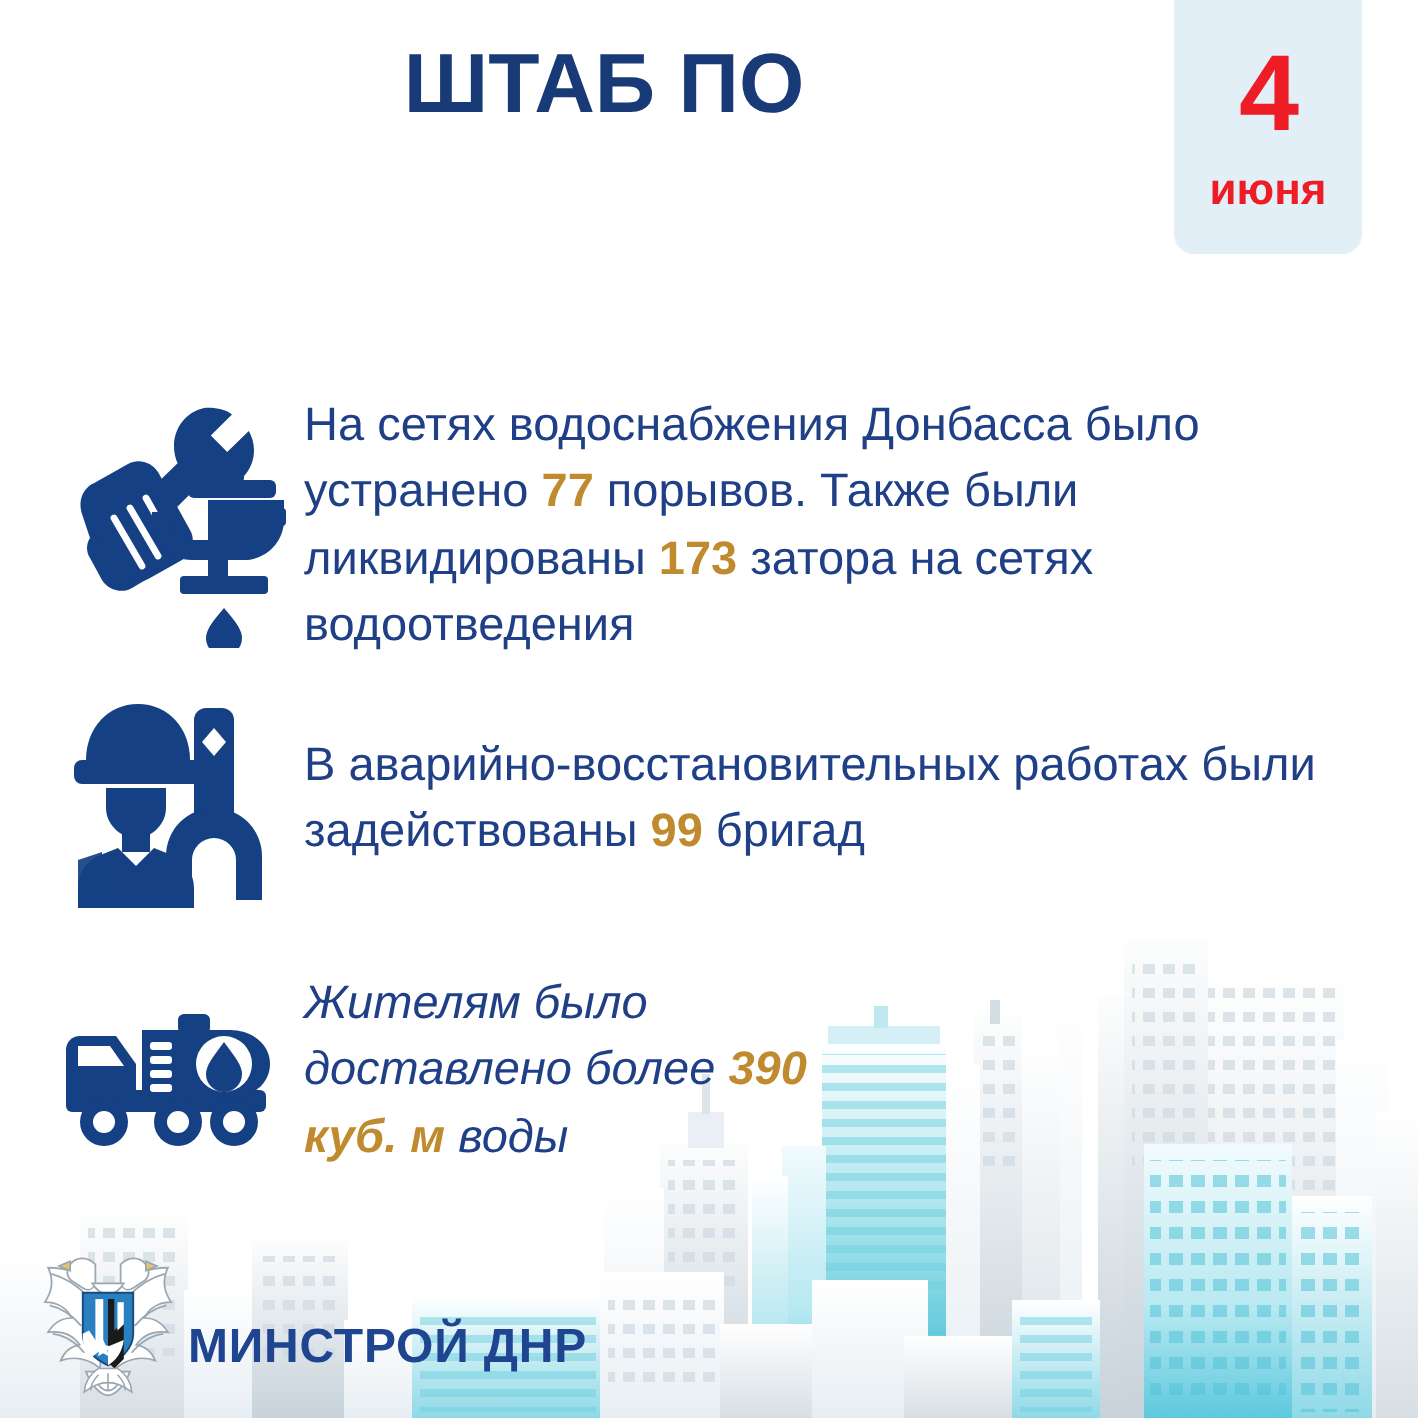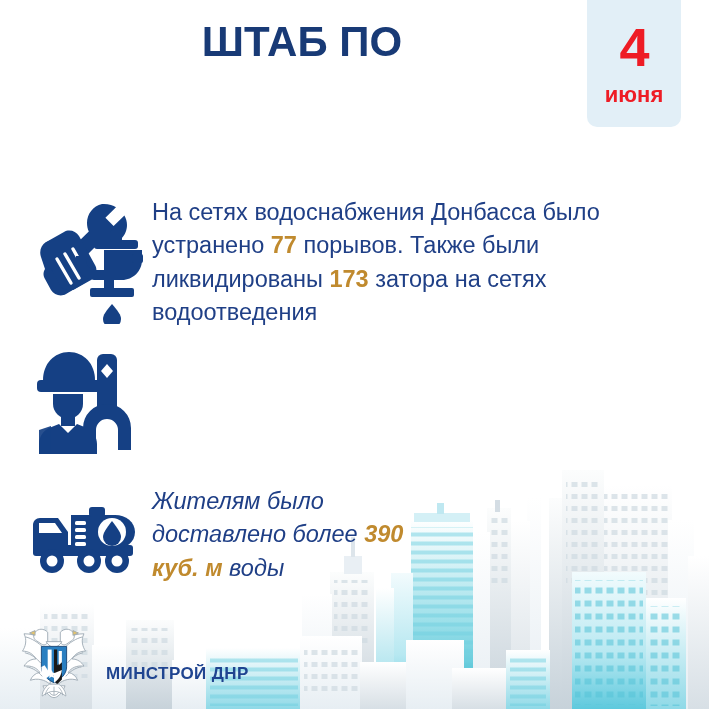--- a/index.html
+++ b/index.html
@@ -129,24 +129,23 @@
     position: absolute;
     left: 14px;
     top: 618px;
     z-index: 6;
     display: flex;
     align-items: center;
   }
   .footer-emblem { width: 80px; height: 82px; }
   .footer-label {
     color: #1f4490;
-    font-size: 17px;
+    font-size: 24px;
     font-weight: bold;
     letter-spacing: 0.4px;
-    margin-left: 12px;
     margin-top: 30px;
   }
 </style>
 </head>
 <body>
 
 <div id="poster">
 
   <svg class="skyline" viewBox="0 0 709 709" preserveAspectRatio="none" aria-hidden="true">
     <defs>
@@ -317,20 +316,23 @@
             <path d="M8 88 L20 84 v36 H8 Z" opacity="0.92"></path>
 
             <rect x="66" y="12" width="20" height="62" rx="6"></rect>
 
             <path d="M76 22 l6 7 -6 7 -6-7 Z" fill="#ffffff"></path>
 
             <path d="M76 62 a24 24 0 0 0 -24 24 v22 h13 V88 a11 11 0 0 1 11-11 a11 11 0 0 1 11 11 v20 h13 V86 a24 24 0 0 0 -24 -24 Z"></path>
           </g>
         </svg>
       </div>
+      <div class="row-text">
+        <span>В аварийно-восстановительных работах были задействованы </span><span class="hl">99</span><span> бригад</span>
+      </div>
     </div>
 
     <div class="row row-3">
       <div class="row-icon">
         <svg width="116" height="78" viewBox="0 0 116 78" aria-hidden="true">
           <g fill="#154084">
 
             <path d="M4 26 c0-4 3-7 7-7 h18 l10 14 v20 H4 Z"></path>
             <path d="M10 24 h16 l7 10 H10 Z" fill="#ffffff"></path>
 

